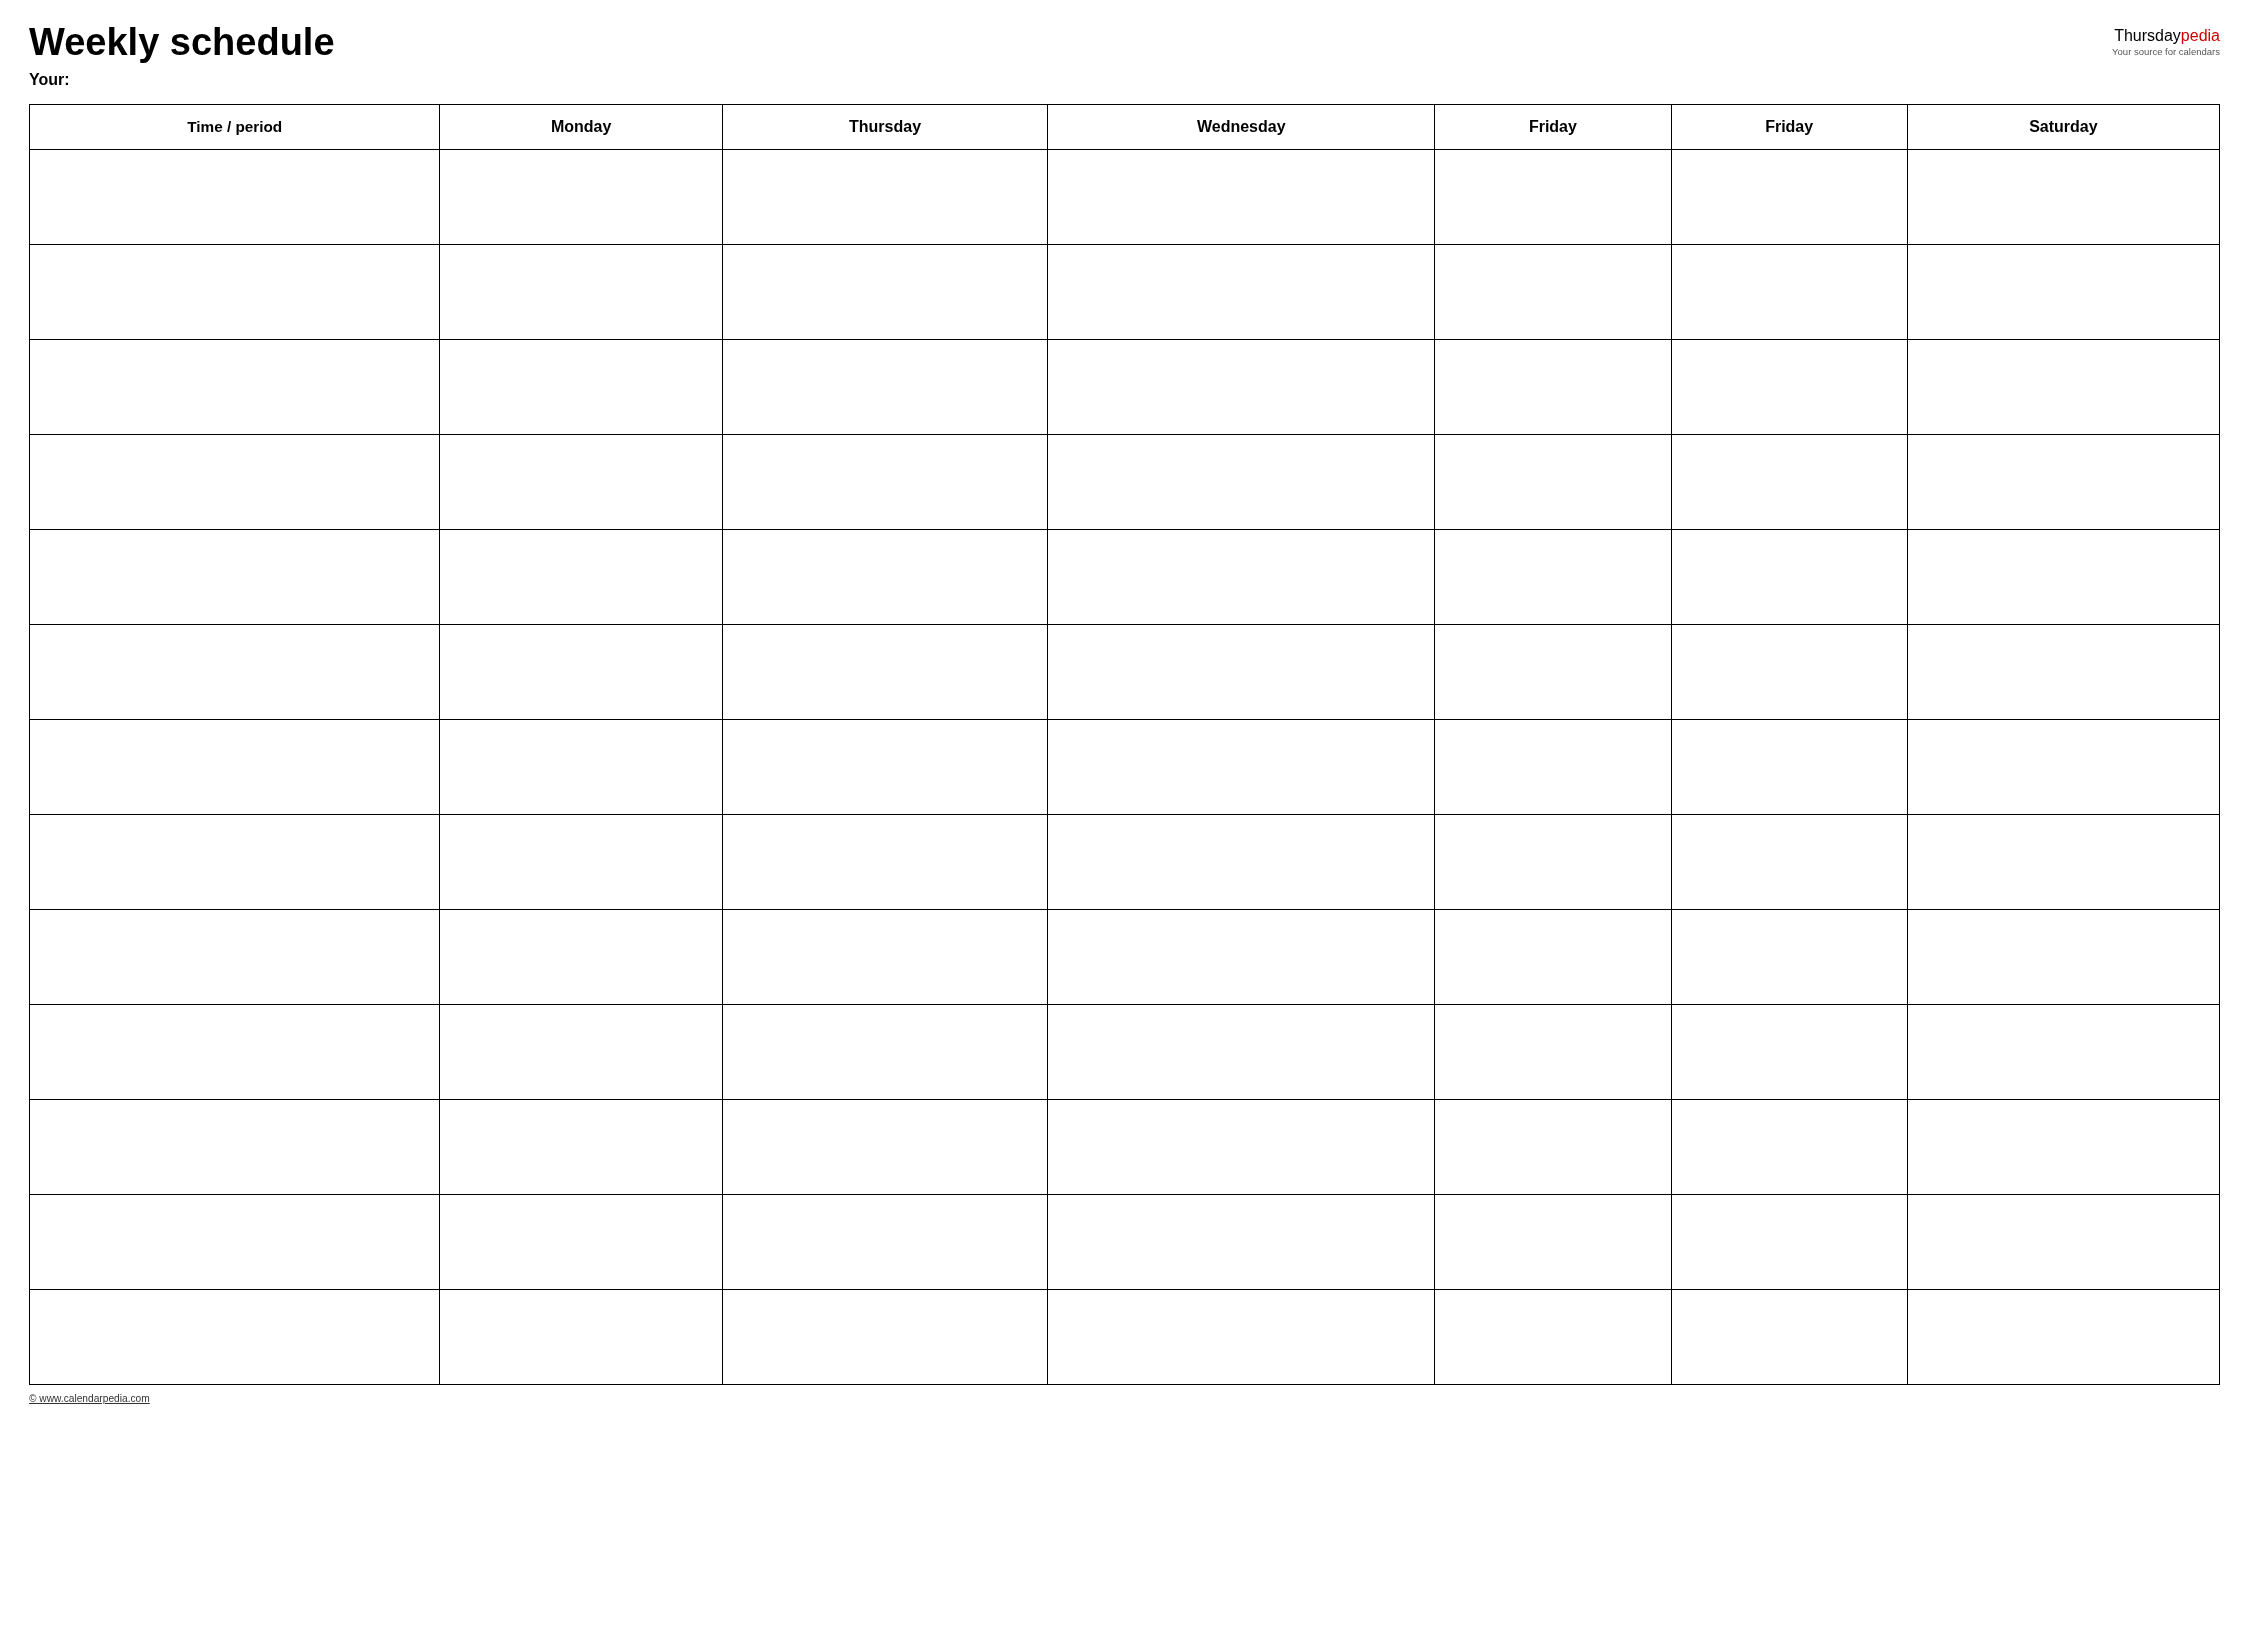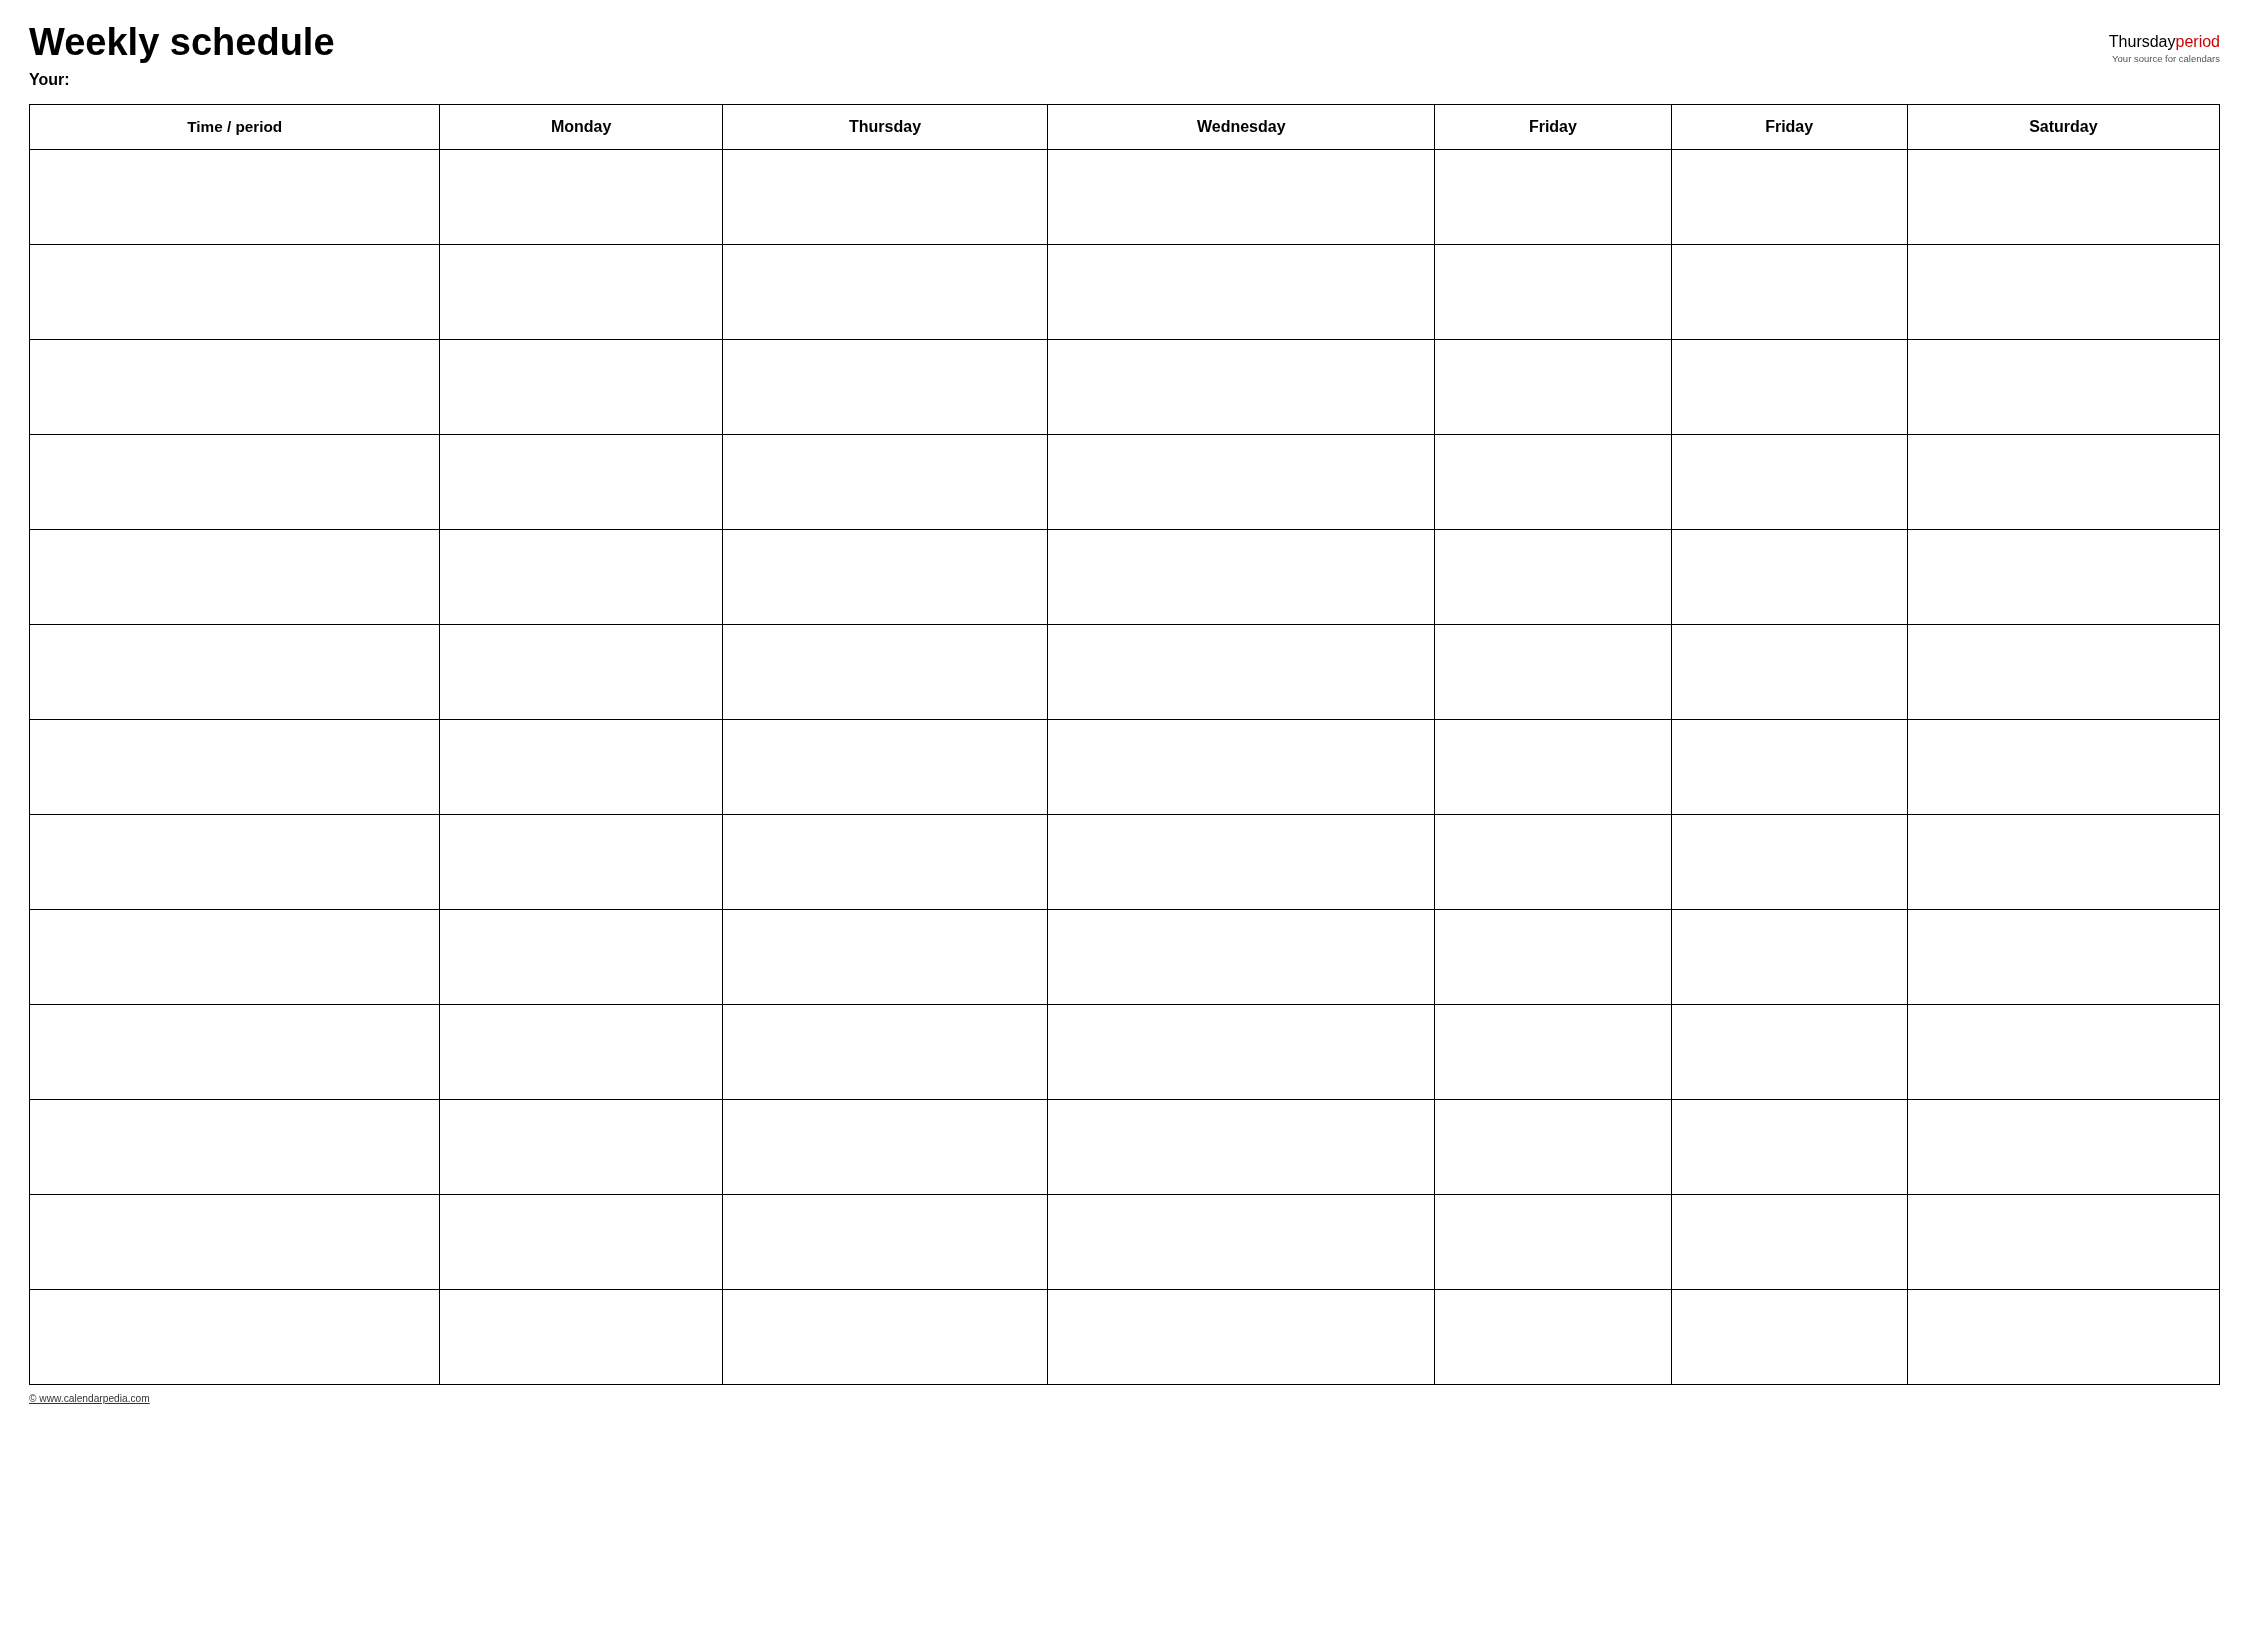--- a/index.html
+++ b/index.html
@@ -12,21 +12,21 @@
       background: #ffffff;
       font-family: Arial, sans-serif;
       padding: 22px 29px 14.6px 29px;
       width: 100%;
       min-height: 100vh;
     }
 
     .header {
       display: flex;
       justify-content: space-between;
-      align-items: flex-end;
+      align-items: flex-start;
       margin-bottom: 7.3px;
     }
 
     .title {
       font-size: 38px;
       font-weight: bold;
       color: #000000;
       line-height: 1.1;
     }
 
@@ -97,21 +97,21 @@
       text-decoration: underline;
     }
   </style>
 </head>
 <body>
 
 <div class="header">
   <h1 class="title">Weekly schedule</h1>
   <div class="logo-container">
     <div class="logo-text">
-      <span>Thursday</span><span class="pedia">period</span>
+      <span>Thursday</span><span class="pedia">pedia</span>
     </div>
     <div class="logo-tagline">Your source for calendars</div>
   </div>
 </div>
 
 <div class="name-row">Your:</div>
 
 <table class="schedule-table">
   <thead>
     <tr>

